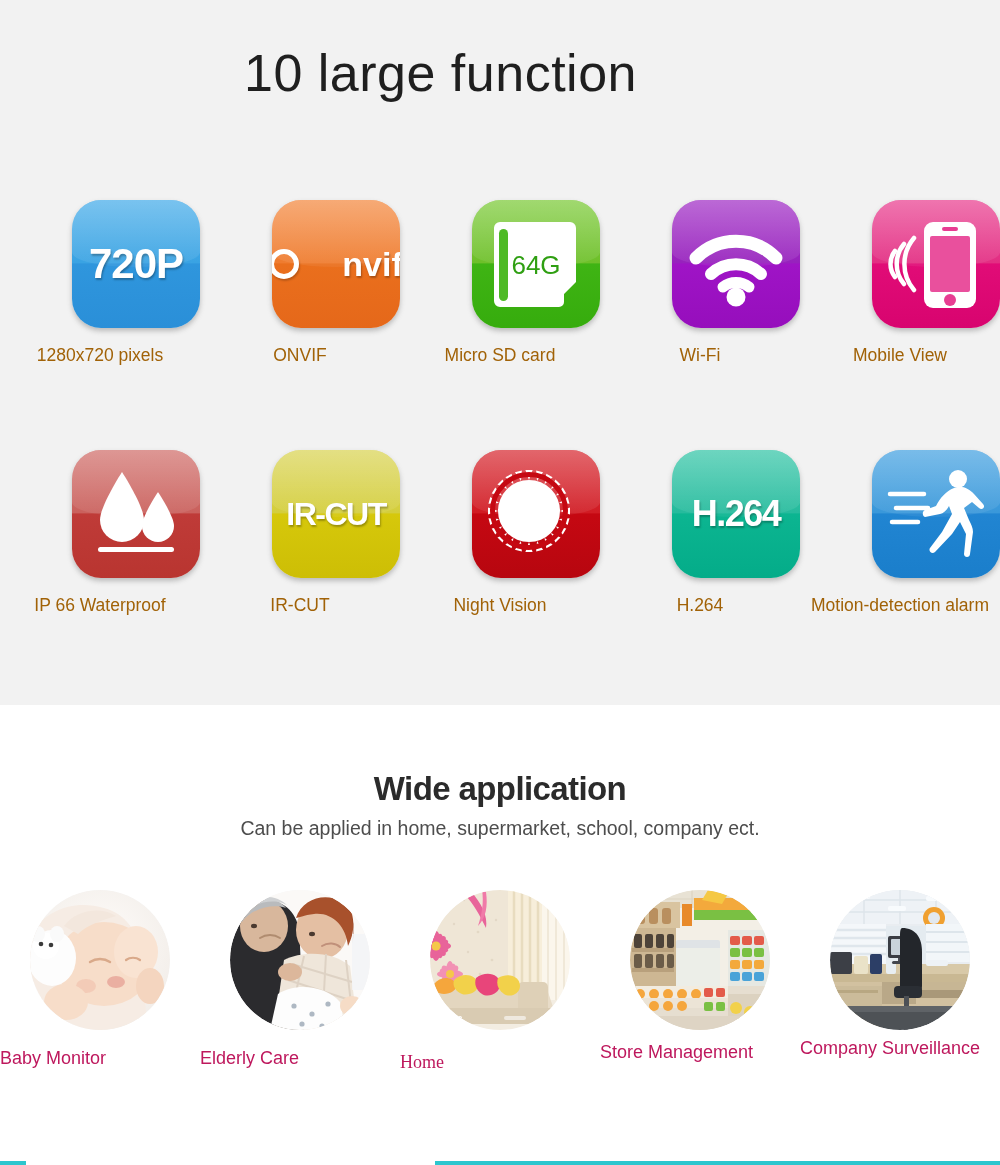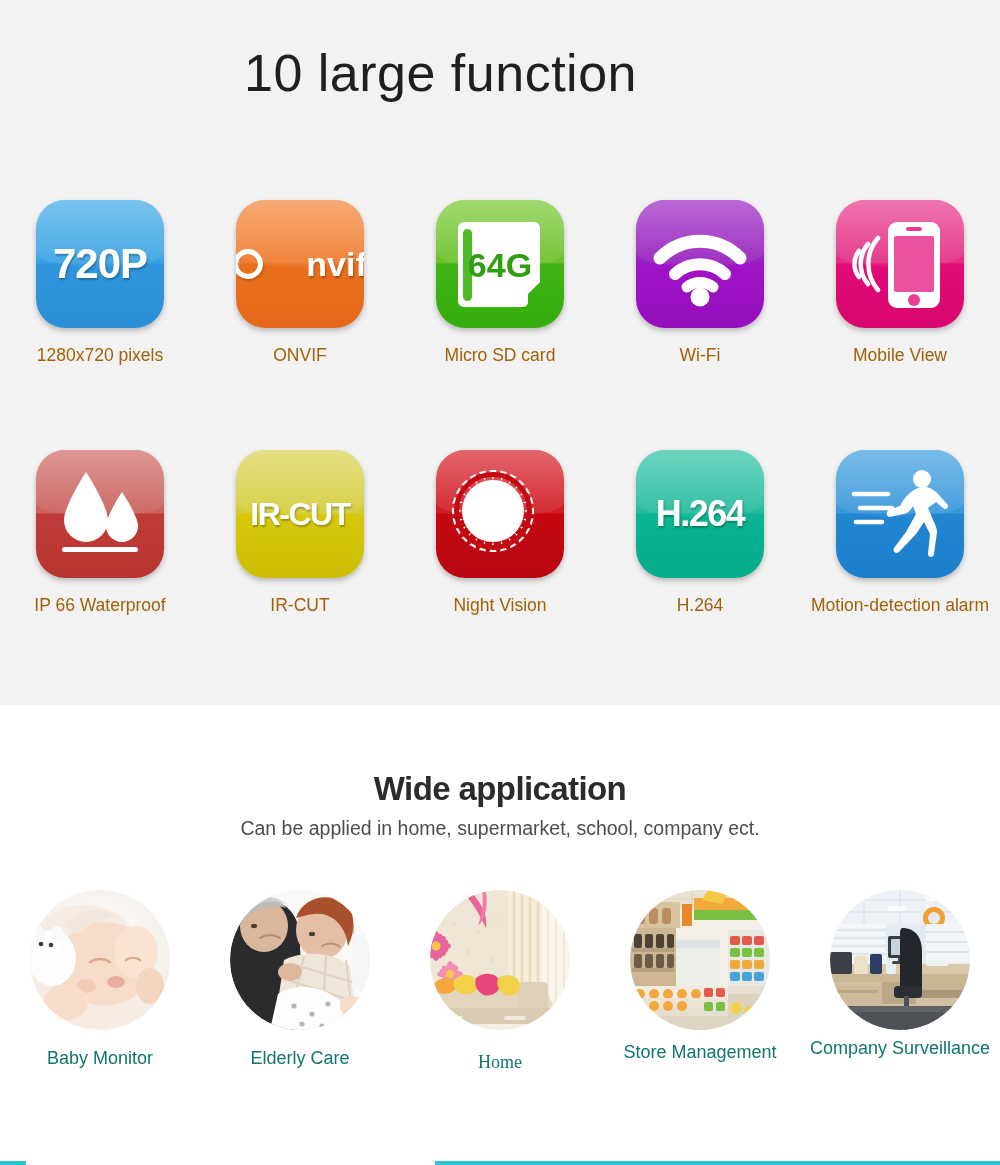--- a/index.html
+++ b/index.html
@@ -35,21 +35,21 @@
   }
 
   .feature-row { position: absolute; left: 0; width: 1000px; display: flex; }
   .row-1 { top: 200px; }
   .row-2 { top: 450px; }
 
   .feature-cell {
     width: 200px;
     display: flex;
     flex-direction: column;
-    align-items: center;
+    align-items: flex-end;
   }
 
   .tile {
     width: 128px;
     height: 128px;
     border-radius: 29px;
     position: relative;
     overflow: hidden;
     box-shadow: 0 3px 5px rgba(120,120,120,0.45);
   }
@@ -144,23 +144,23 @@
     width: 140px;
     height: 140px;
     border-radius: 50%;
     overflow: hidden;
     position: relative;
     background: #f7f7f7;
   }
   .app-label {
     margin-top: 18px;
     width: 200px;
-    text-align: center;
+    text-align: left;
     font-size: 18px;
-    color: #0f766e;
+    color: #be185d;
     line-height: 1.22;
     font-weight: 300;
   }
   .app-cell.nudge-1 .app-label { margin-top: 18px; }
   .app-cell.nudge-3 .app-label { margin-top: 22px; font-family: Liberation Serif, serif; }
   .app-cell.nudge-4 .app-label { margin-top: 12px; }
   .app-cell.nudge-5 .app-label { margin-top: 8px; }
 
   
   .teal-rule {
@@ -206,21 +206,21 @@
 
     <div class="feature-cell">
       <div class="tile t-sd">
         <div class="gloss"></div>
         <div class="glyph">
           <svg width="104" height="96" viewBox="0 0 104 96">
             <path d="M16 6 H86 A6 6 0 0 1 92 12 V66 L80 78 V86 A5 5 0 0 1 75 91 H16 A6 6 0 0 1 10 85 V12 A6 6 0 0 1 16 6 Z" fill="#ffffff"></path>
             <rect x="15" y="13" width="9" height="72" rx="4.5" fill="#3fb414" opacity="0.92"></rect>
           </svg>
           <span style="position:absolute;left:0;right:0;top:50%;transform:translateY(-46%);text-align:center;">
-            <span style="font-size:34px;font-weight:bold;color:#2f9f12;font-family:'Liberation Sans',sans-serif;">64G</span>
+            <span style="font-size:26px;font-weight:normal;color:#2f9f12;font-family:'Liberation Sans',sans-serif;">64G</span>
           </span>
         </div>
       </div>
       <div class="feature-label">Micro SD card</div>
     </div>
 
     <div class="feature-cell">
       <div class="tile t-wifi">
         <div class="gloss"></div>
         <div class="glyph">

